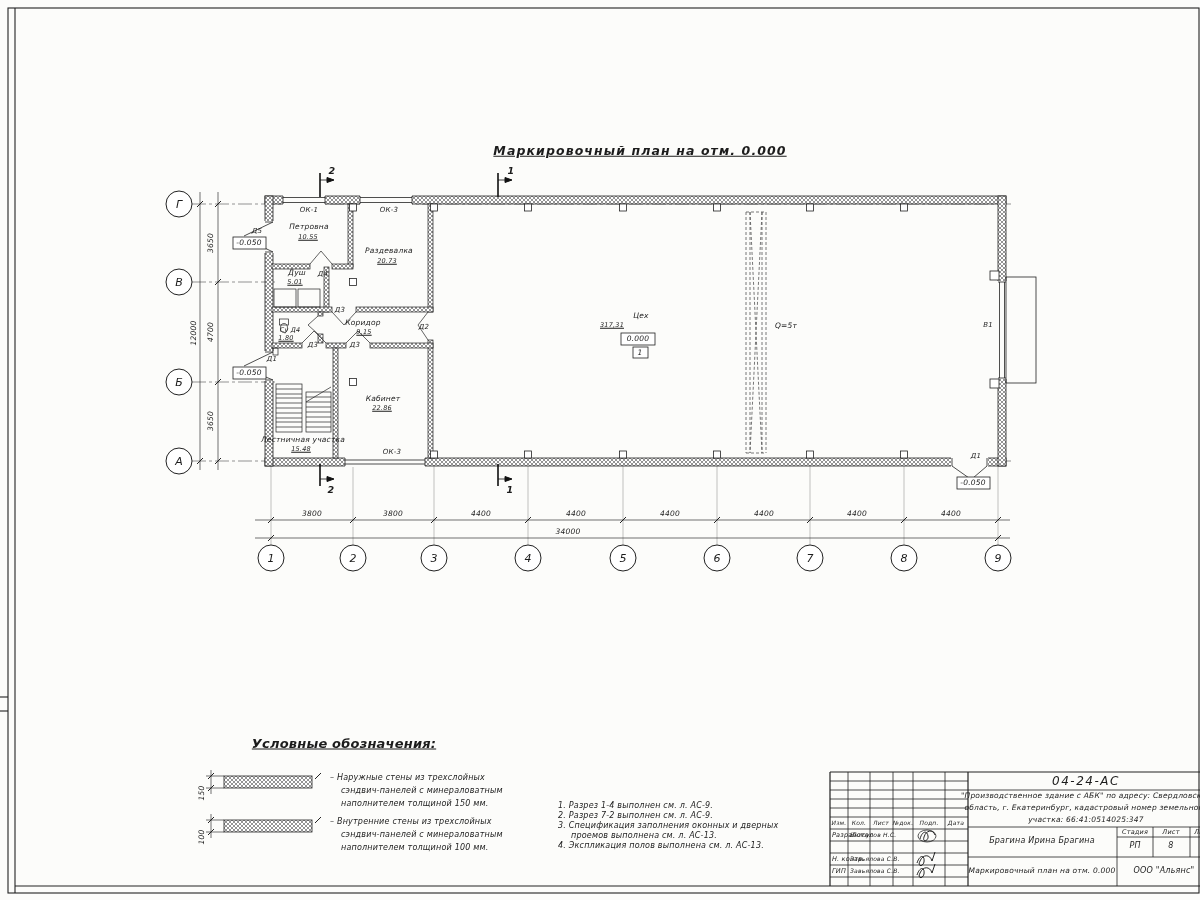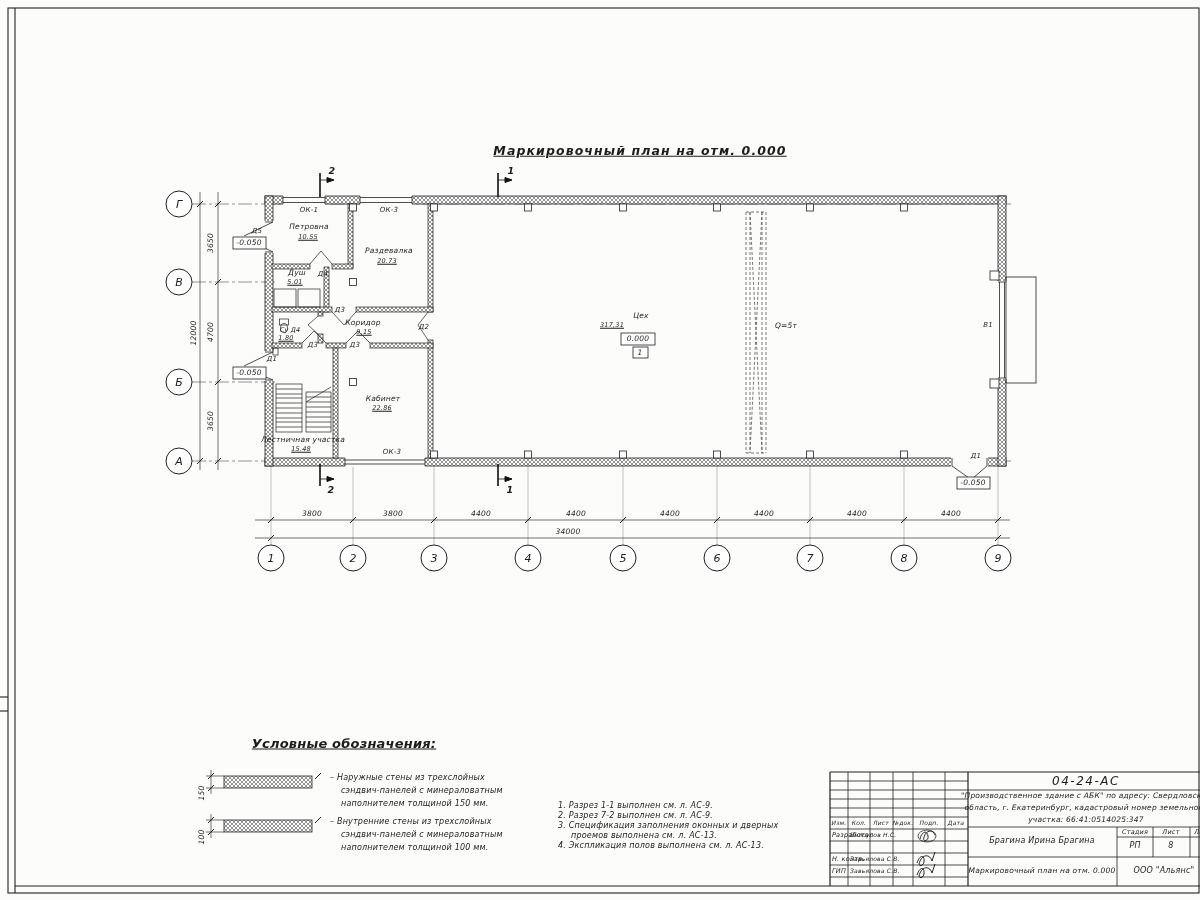--- a/index.html
+++ b/index.html
@@ -307,21 +307,21 @@
 <div class="lbl leg-t" style="left:344px;top:743px">Условные обозначения:</div>
 <div class="lbl note la" style="left:330px;top:778px">–  Наружные стены из трехслойных</div>
 <div class="lbl note la" style="left:341px;top:791px">сэндвич-панелей с минераловатным</div>
 <div class="lbl note la" style="left:341px;top:804px">наполнителем толщиной 150 мм.</div>
 <div class="lbl dim rot" style="left:202px;top:793px">150</div>
 <div class="lbl note la" style="left:330px;top:822px">–  Внутренние стены из трехслойных</div>
 <div class="lbl note la" style="left:341px;top:835px">сэндвич-панелей с минераловатным</div>
 <div class="lbl note la" style="left:341px;top:848px">наполнителем толщиной 100 мм.</div>
 <div class="lbl dim rot" style="left:202px;top:837px">100</div>
 
-<div class="lbl note la" style="left:558px;top:806px">1. Разрез 1-1 выполнен см. л. АС-9.</div>
+<div class="lbl note la" style="left:558px;top:806px">1. Разрез 1-4 выполнен см. л. АС-9.</div>
 <div class="lbl note la" style="left:558px;top:816px">2. Разрез 7-2 выполнен см. л. АС-9.</div>
 <div class="lbl note la" style="left:558px;top:826px">3. Спецификация заполнения оконных и дверных</div>
 <div class="lbl note la" style="left:571px;top:836px">проемов выполнена см. л. АС-13.</div>
 <div class="lbl note la" style="left:558px;top:846px">4. Экспликация полов выполнена см. л. АС-13.</div>
 
 <div class="lbl tbBig" style="left:1086px;top:781px">04-24-АС</div>
 <div class="lbl tb" style="left:1086px;top:796px">"Производственное здание с АБК" по адресу: Свердловская</div>
 <div class="lbl tb" style="left:1086px;top:808px">область, г. Екатеринбург, кадастровый номер земельного</div>
 <div class="lbl tb" style="left:1086px;top:820px">участка: 66:41:0514025:347</div>
 <div class="lbl tb6" style="left:839px;top:823px">Изм.</div>

